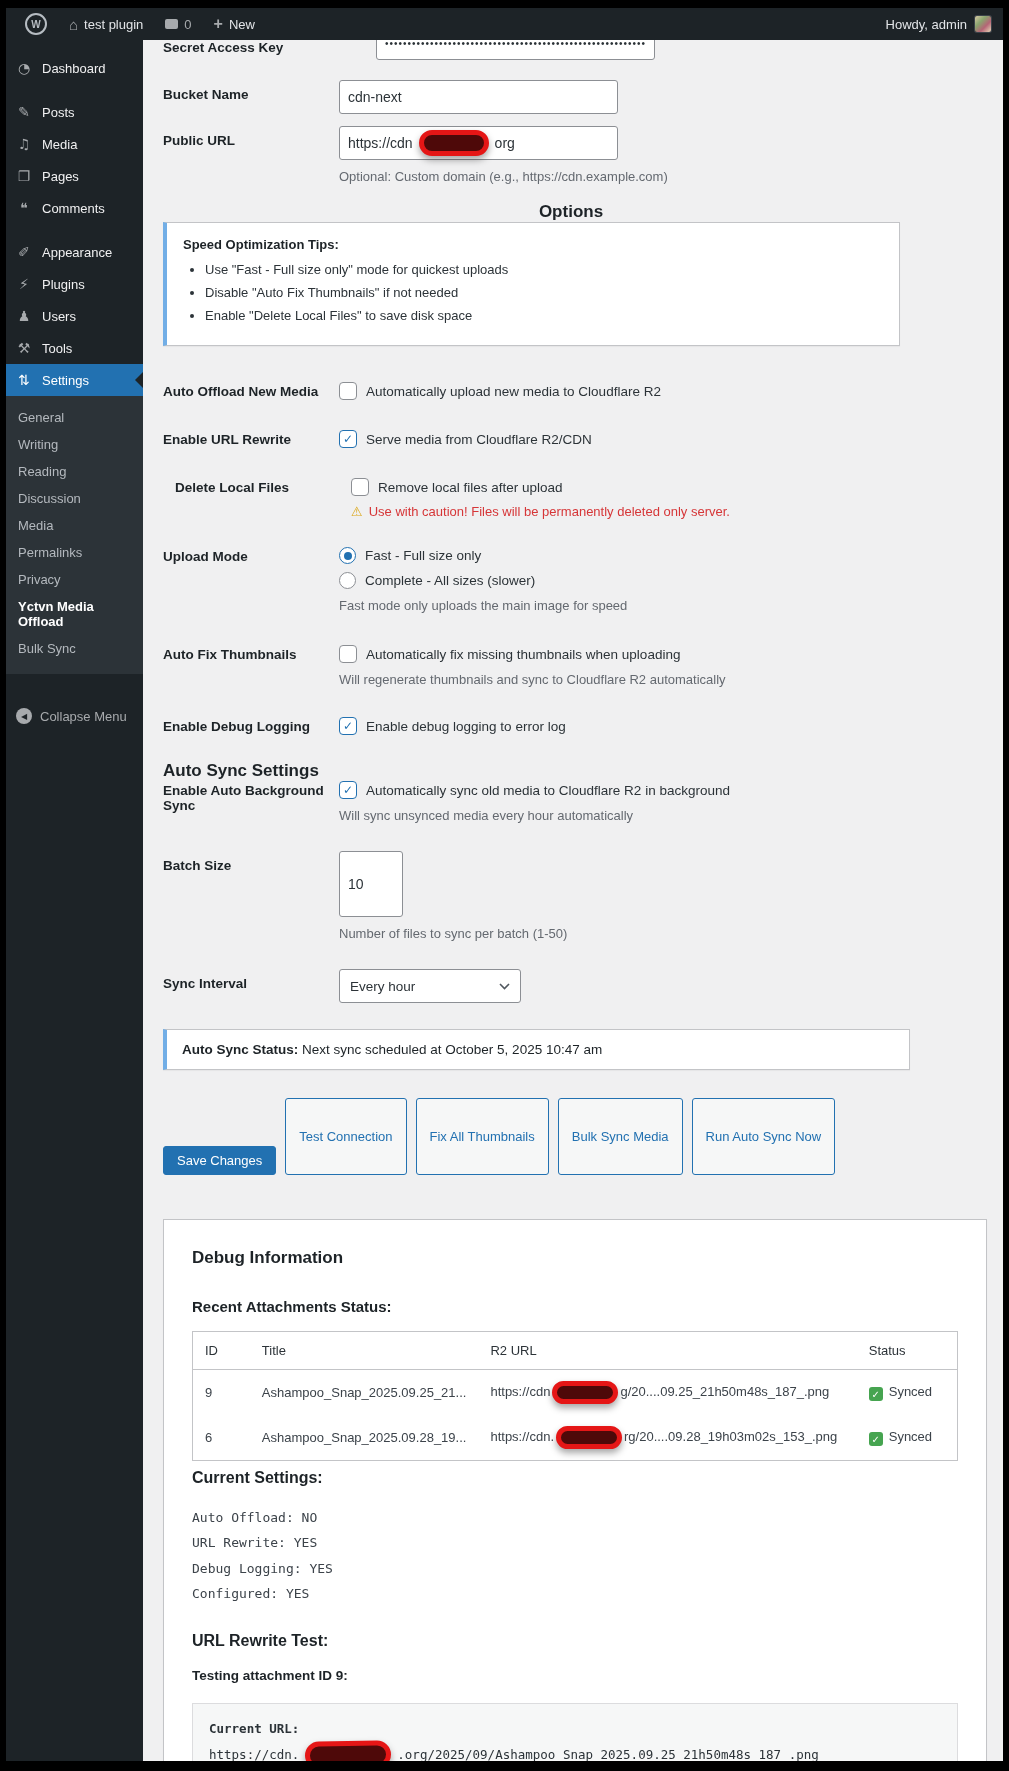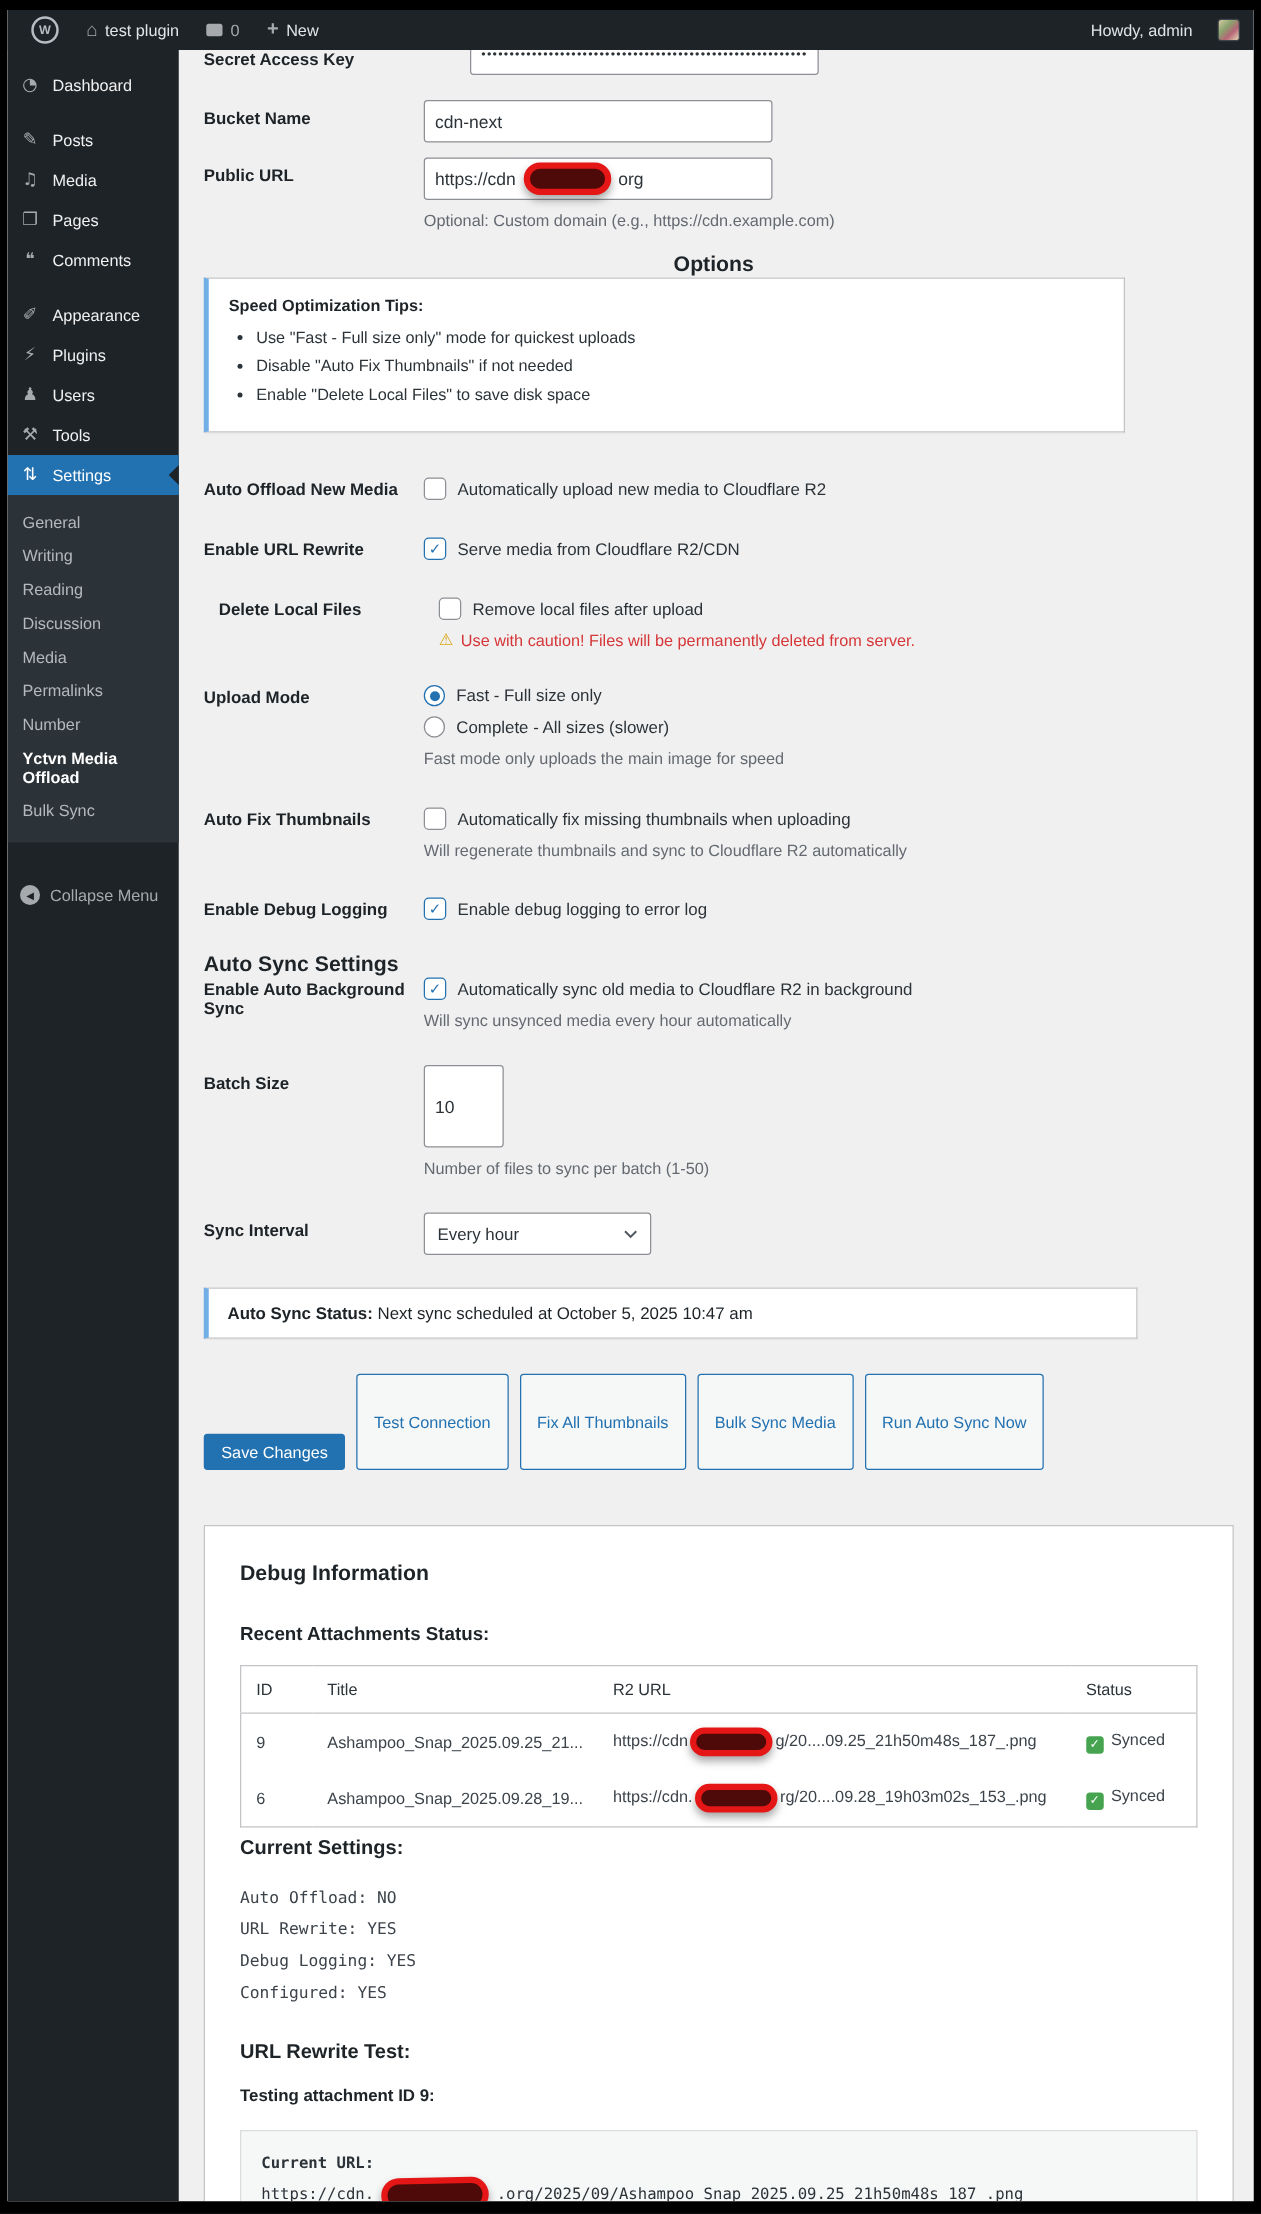--- a/index.html
+++ b/index.html
@@ -8,21 +8,21 @@
   
   .admin-bar{height:32px;background:#1d2327;color:#c3c4c7;display:flex;align-items:center;font-size:13px;flex-shrink:0;}
   .ab-left{display:flex;align-items:center;gap:4px;padding-left:10px;}
   .ab-item{display:flex;align-items:center;gap:6px;padding:0 9px;height:32px;color:#e2e4e7;cursor:pointer;}
   .wp-logo{width:18px;height:18px;border:2px solid #b6bcc2;border-radius:50%;display:flex;align-items:center;justify-content:center;font-size:10px;font-weight:bold;color:#b6bcc2;}
   .home-glyph{font-size:15px;color:#a7aaad;}
   .bubble{width:13px;height:10px;background:#a7aaad;border-radius:2px;position:relative;display:inline-block;}
   .bubble::after{content:"";position:absolute;left:2px;bottom:-4px;border:4px solid transparent;border-top-color:#a7aaad;border-left-width:3px;border-right-width:3px;}
   .plus-glyph{font-size:16px;font-weight:bold;color:#a7aaad;line-height:1;}
   .ab-count{color:#a7aaad;}
-  .ab-right{margin-left:auto;display:flex;align-items:center;gap:21px;padding-right:12px;color:#e2e4e7;padding-left:30px;}
+  .ab-right{margin-left:auto;display:flex;align-items:center;gap:8px;padding-right:12px;color:#e2e4e7;padding-left:30px;}
   .avatar{width:16px;height:16px;border-radius:2px;background:linear-gradient(135deg,#d9c9a5 0%,#8aa56f 35%,#b56576 65%,#e8d9b8 100%);box-shadow:0 0 0 1px #3c434a;}
   
   .main{flex:1;display:flex;overflow:hidden;}
   .sidebar{width:137px;flex-shrink:0;background:#1d2327;color:#f0f0f1;font-size:13px;display:flex;flex-direction:column;}
   .menu-item{display:flex;align-items:center;gap:9px;padding:8px 9px;cursor:pointer;position:relative;}
   .menu-item .mi-icon{width:18px;text-align:center;color:#a7aaad;font-size:14px;flex-shrink:0;font-family:"DejaVu Sans",sans-serif;}
   .menu-item .mi-label{color:#f0f0f1;}
   .mt-sep{margin-top:12px;}
   .menu-item.active{background:#2271b1;}
   .menu-item.active .mi-icon,.menu-item.active .mi-label{color:#fff;}
@@ -159,21 +159,21 @@
         <span class="mi-icon">⇅</span>
         <span class="mi-label">Settings</span>
       </div>
       <div class="submenu">
         <div class="submenu-item">General</div>
         <div class="submenu-item">Writing</div>
         <div class="submenu-item">Reading</div>
         <div class="submenu-item">Discussion</div>
         <div class="submenu-item">Media</div>
         <div class="submenu-item">Permalinks</div>
-        <div class="submenu-item">Number</div>
+        <div class="submenu-item">Privacy</div>
         <div class="submenu-item current">Yctvn Media Offload</div>
         <div class="submenu-item">Bulk Sync</div>
       </div>
       <div class="collapse-item">
         <span class="collapse-circle">◀</span>
         <span>Collapse Menu</span>
       </div>
     </div>
 
     <div class="content">
@@ -241,21 +241,21 @@
 
       <div class="form-row mb28">
         <div class="form-label" style="padding-top:2px;margin-left:12px;">Delete Local Files</div>
         <div class="form-field">
           <label class="cb-row">
             <span class="checkbox" data-checked="false"></span>
             <span class="cb-text">Remove local files after upload</span>
           </label>
           <div class="warn-line">
             <span class="warn-icon">⚠</span>
-            <span>Use with caution! Files will be permanently deleted from server.</span>
+            <span>Use with caution! Files will be permanently deleted only server.</span>
           </div>
         </div>
       </div>
 
       <div class="form-row mb32">
         <div class="form-label" style="padding-top:2px;">Upload Mode</div>
         <div class="form-field">
           <label class="cb-row mb8">
             <span class="radio" data-checked="true"></span>
             <span class="cb-text">Fast - Full size only</span>

